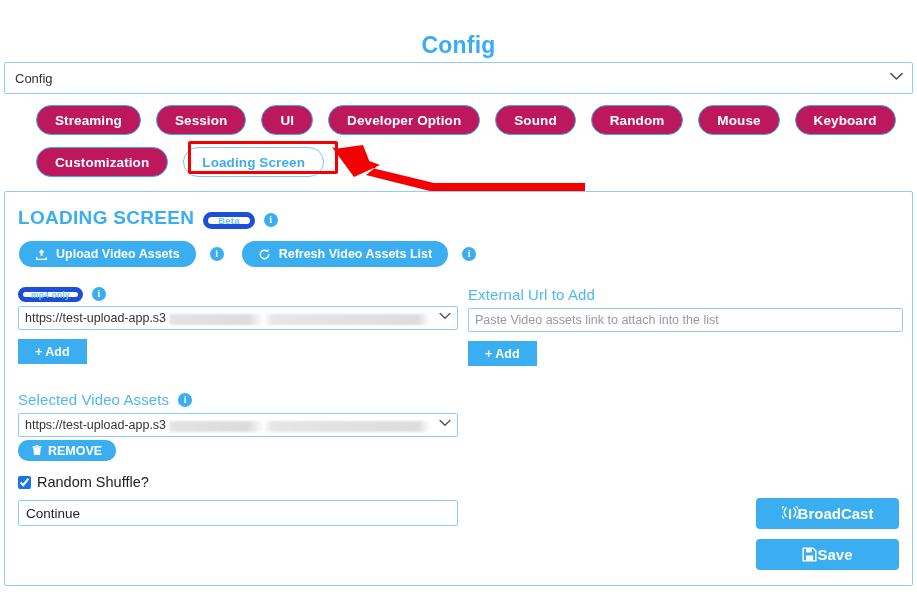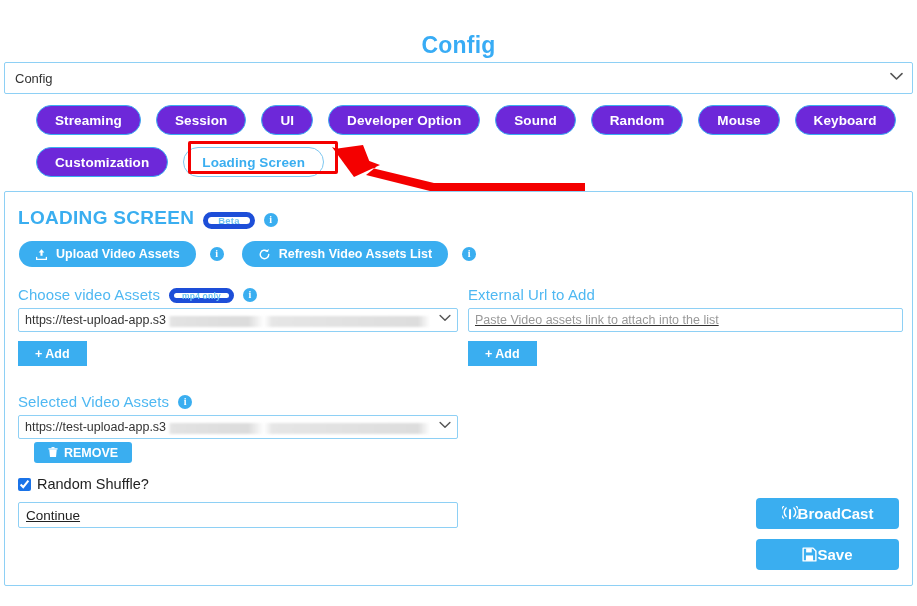--- a/index.html
+++ b/index.html
@@ -44,21 +44,21 @@
 
   
   .tabs {
     position: absolute; top: 105px; left: 36px; width: 860px;
     display: flex; flex-wrap: wrap; gap: 12px 15px;
     align-items: flex-start;
   }
   .tab {
     height: 30px;
     border-radius: 16px;
-    background: #6d28d9;
+    background: #be185d;
     color: #ffffff;
     font-size: 13.5px; font-weight: bold;
     display: flex; align-items: center; justify-content: center;
     padding: 0 18px;
     border: 1px solid #3aaef0;
     cursor: pointer;
     white-space: nowrap;
     letter-spacing: .1px;
   }
   .tab.active {
@@ -152,21 +152,21 @@
     background: #fff;
     font-family: "Liberation Sans", sans-serif;
     font-size: 12.5px; color: #333;
     padding: 0 24px 0 6px;
     outline: none;
     display: flex; align-items: center;
     overflow: hidden; white-space: nowrap;
     cursor: pointer;
   }
   .text-input::placeholder { color: #999; }
-  .text-input { display: block; line-height: 22px; text-decoration: underline; }
+  .text-input { display: block; line-height: 22px; }
   .redact {
     display: inline-block;
     height: 11px; margin-left: 2px;
     background: linear-gradient(90deg,
       rgba(0,0,0,0) 0px, #e3e3e3 3px, #dcdcdc 80px, #ededed 88px,
       rgba(255,255,255,0) 96px, #e6e6e6 104px, #dddddd 250px, rgba(255,255,255,0) 262px);
     filter: blur(1.2px);
     flex: 1 1 auto;
     min-width: 10px;
     position: relative; top: 1px;
@@ -176,25 +176,24 @@
   }
 
   .add-btn {
     margin-top: 9px;
     border-radius: 0;
     height: 25px; padding: 0 17px;
     font-size: 12.5px;
   }
   .remove-btn {
     margin-top: 3px;
-    border-radius: 3px;
+    border-radius: 10px;
     height: 21px; padding: 0 14px;
     font-size: 12.5px; font-weight: bold;
     gap: 6px;
-    margin-left: 16px;
   }
 
   .check-row {
     display: flex; align-items: center; gap: 6px;
     margin-top: 13px;
   }
   .check-row input[type=checkbox] {
     width: 13px; height: 13px; margin: 0;
     accent-color: #1a73e8; cursor: pointer;
   }
@@ -306,21 +305,20 @@
           </svg>
         </span>
         <span>Refresh Video Assets List</span>
       </button>
       <span class="info-ico">i</span>
     </div>
 
     <div class="col-left">
 
       <div class="field-label">
-        <span>Choose video Assets</span>
         <span class="badge">mp4 only</span>
         <span class="info-ico">i</span>
       </div>
 
       <div class="input-row">
         <div class="fake-select">
           <span>https://test-upload-app.s3</span>
           <span class="redact"></span>
         </div>
         <span class="chev-box">

